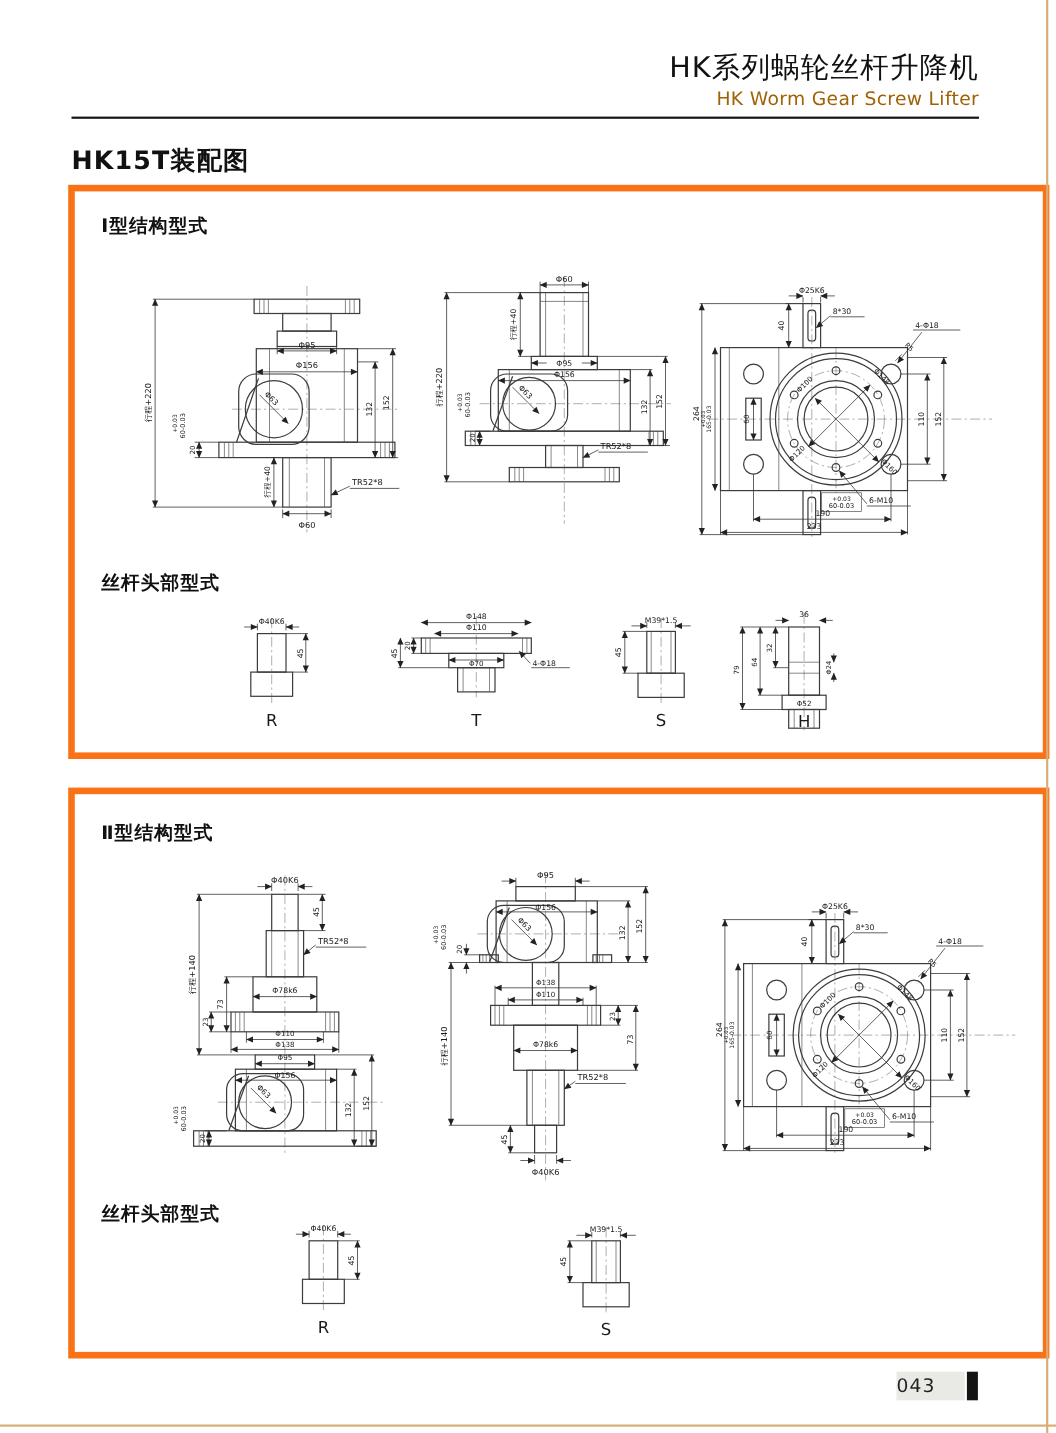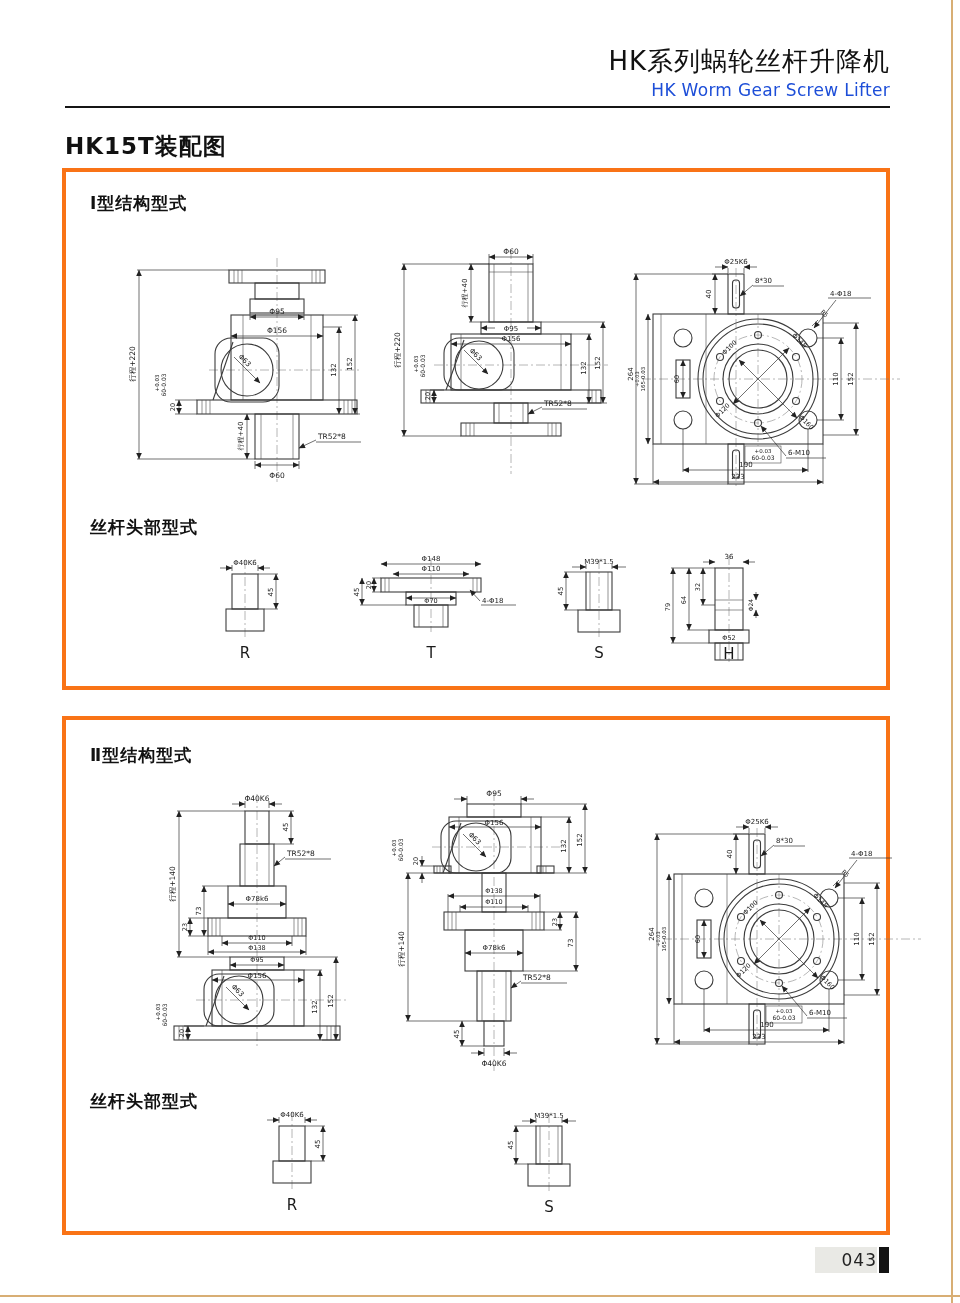--- a/index.html
+++ b/index.html
@@ -1,34 +1,34 @@
 <!DOCTYPE html>
 <html><head>
 <meta charset="utf-8">
 <style>
 *{margin:0;padding:0;box-sizing:border-box}
 html,body{width:960px;height:1303px}
 body{position:relative;background:#fff;font-family:"DejaVu Sans","Liberation Sans",sans-serif;color:#111;overflow:hidden}
 .hdr-zh{position:absolute;right:70px;top:44px;font-size:26px;font-weight:400;letter-spacing:1px;white-space:nowrap}
-.hdr-en{position:absolute;right:70px;top:80px;font-size:17px;color:#1d4ed8;letter-spacing:.3px;white-space:nowrap}
+.hdr-en{position:absolute;right:70px;top:80px;font-size:17px;color:#a16207;letter-spacing:.3px;white-space:nowrap}
 .hdr-rule{position:absolute;left:65px;top:106px;width:825px;height:2px;background:#151515}
 .page-title{position:absolute;left:65px;top:131px;font-size:23px;font-weight:700;letter-spacing:1px}
-.panel{position:absolute;left:62px;width:828px;border:4px solid #f97316;background:#fff}
+.panel{position:absolute;left:62px;width:892px;border:6px solid #f97316;background:#fff}
 .panel1{top:168px;height:522px}
 .panel2{top:716px;height:519px}
 .sec-title{position:absolute;left:24px;font-size:17px;font-weight:700;letter-spacing:1px;white-space:nowrap}
 .drw{position:absolute;overflow:visible}
 svg text{font-family:"DejaVu Sans","Liberation Sans",sans-serif;fill:#1a1a1a}
 .ln{fill:none;stroke:#3c3c3c;stroke-width:1.1}
 .tn{fill:none;stroke:#4a4a4a;stroke-width:.6}
 .dm{fill:none;stroke:#333;stroke-width:.7}
 .cl{fill:none;stroke:#7a7a7a;stroke-width:.55;stroke-dasharray:9 3 2 3}
 .mid{text-anchor:middle}.t75{font-size:7.5px}.t7{font-size:7px}.t65{font-size:6.5px}.t6{font-size:6px}.t55{font-size:5.5px}.t5{font-size:5px}
 .letter{font-size:15px}
-.pagebox{position:absolute;left:815px;top:1247px;width:62px;height:26px;background:#e9e9e5;display:flex;align-items:center;justify-content:flex-end;font-size:17px;letter-spacing:1px;color:#222}
+.pagebox{position:absolute;left:815px;top:1247px;width:62px;height:26px;background:#e9e9e5;display:flex;align-items:center;justify-content:flex-start;font-size:17px;letter-spacing:1px;color:#222}
 .pagebar{position:absolute;left:879px;top:1247px;width:10px;height:26px;background:#141414}
 .edge-r{position:absolute;left:951px;top:0;width:2px;height:1303px;background:#d8ae74}
 .edge-b{position:absolute;left:0;top:1295px;width:960px;height:2px;background:#d8ae74}
 </style>
 </head>
 <body>
 
 <svg width="0" height="0" style="position:absolute">
   <defs>
     <marker id="ar" markerUnits="userSpaceOnUse" markerWidth="8" markerHeight="8" refX="6.5" refY="4" orient="auto-start-reverse">

